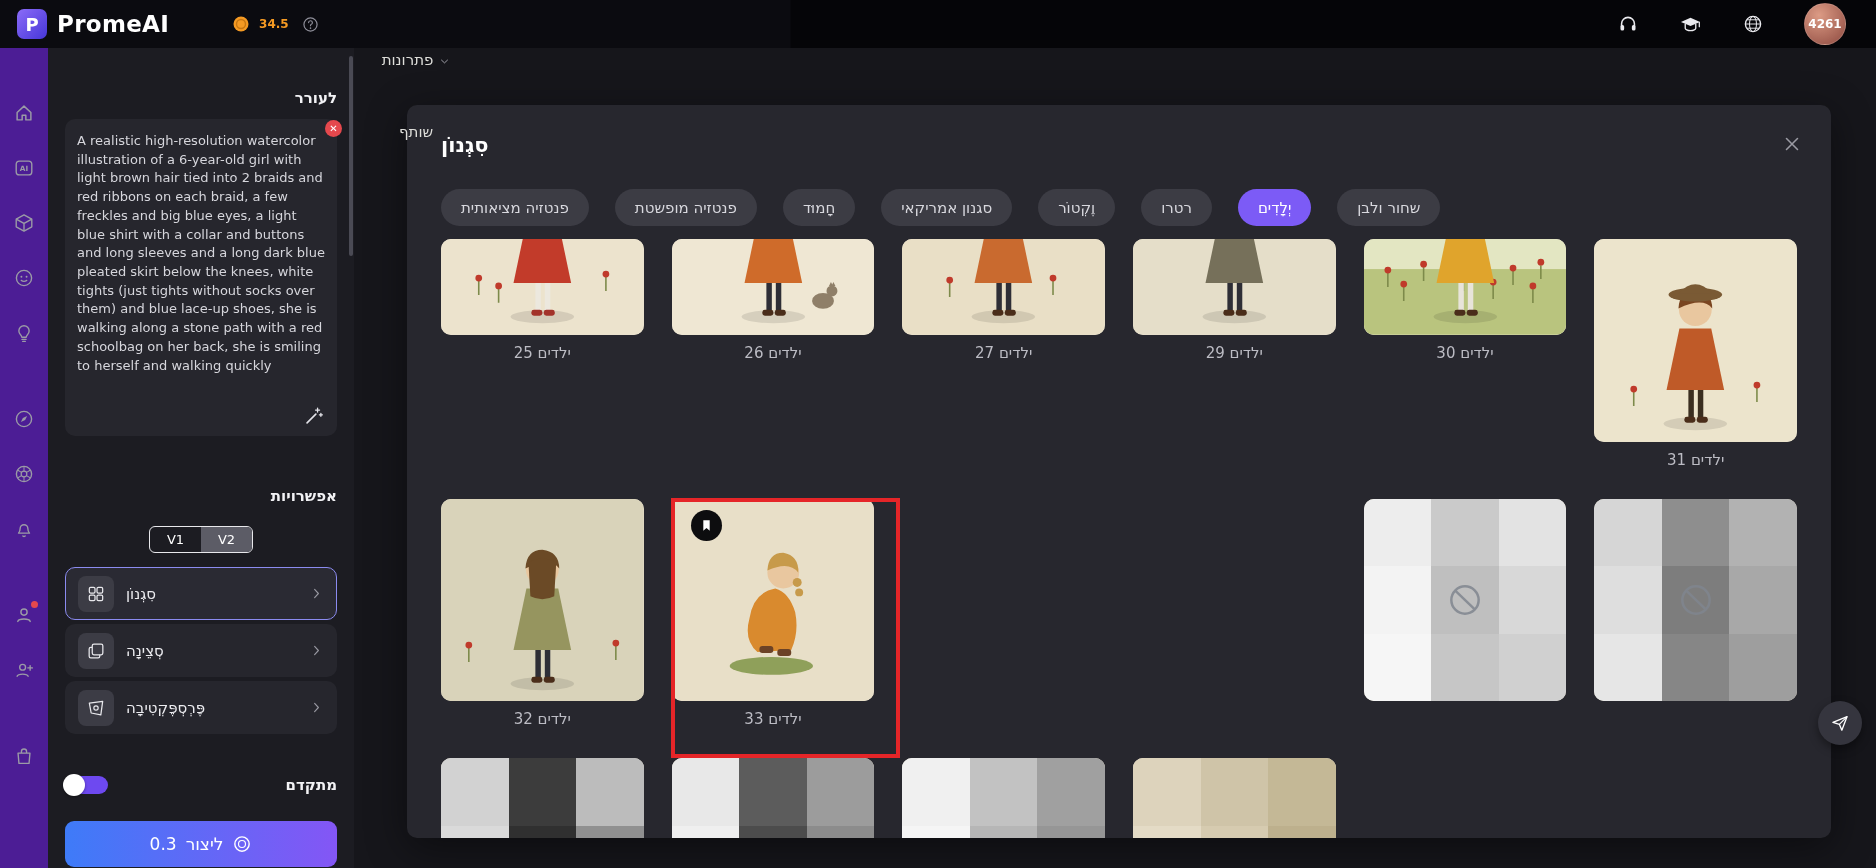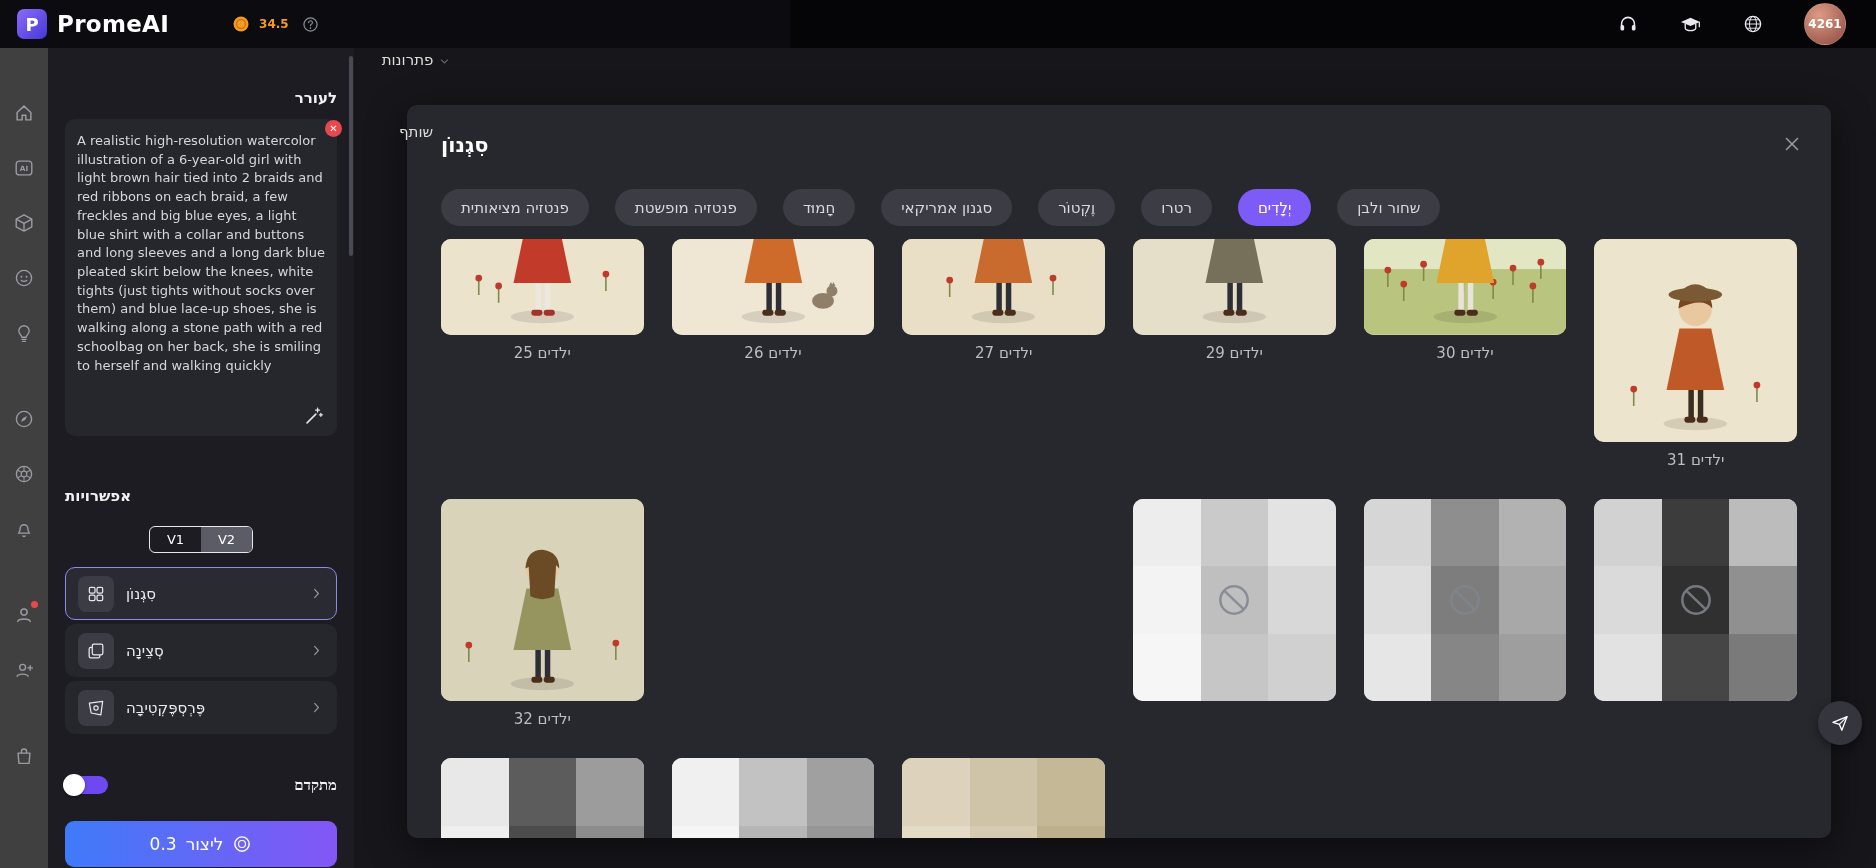--- a/index.html
+++ b/index.html
@@ -38,21 +38,21 @@
     width:42px; height:42px; border-radius:50%;
     background:radial-gradient(circle at 35% 28%, #dc9b85, #8e4a40);
     display:flex; align-items:center; justify-content:center;
     font-size:12px; font-weight:bold; color:#fff; cursor:pointer;
     border:1px solid rgba(255,255,255,.15);
   }
 
   
   .rail {
     position:absolute; top:48px; left:0; width:48px; bottom:0;
-    background:#404040; display:flex; flex-direction:column; align-items:center;
+    background:#4c1d95; display:flex; flex-direction:column; align-items:center;
     padding-top:54px; gap:33px; z-index:20;
   }
   .rail-item { position:relative; color:#9b9ba6; cursor:pointer; }
   .rail-item.gap { margin-top:31px; }
   .rail-dot { position:absolute; top:-3px; right:-3px; width:7px; height:7px; border-radius:50%; background:#e5484d; }
 
   
   .sidebar {
     position:absolute; top:48px; left:48px; width:306px; bottom:0;
     background:#1c1c22; padding:0 17px; z-index:10;
@@ -65,41 +65,41 @@
   }
   .prompt-text {
     direction:ltr; text-align:left; font-size:13px; line-height:1.44;
     color:#d6d6dc; height:100%; overflow:hidden;
   }
   .prompt-close {
     position:absolute; top:1px; right:-5px; width:17px; height:17px; border-radius:50%;
     background:#e5484d; color:#fff; font-size:10px; line-height:17px; text-align:center; cursor:pointer; z-index:2;
   }
   .wand { position:absolute; right:12px; bottom:10px; color:#e4e4ea; cursor:pointer; }
-  .options-title { margin-top:51px; font-size:15px; font-weight:bold; color:#f2f2f5; }
+  .options-title { margin-top:51px; font-size:15px; font-weight:bold; text-align:right; color:#f2f2f5; }
   .v1v2 {
     margin:21px auto 0; width:104px; height:27px; border:1.5px solid #e8e8ec; border-radius:6px;
     display:flex; overflow:hidden;
   }
   .vseg { flex:1; display:flex; align-items:center; justify-content:center; font-size:13px; color:#fff; cursor:pointer; }
   .vseg.sel { background:#5c5c66; }
   .opt-rows { margin-top:14px; display:flex; flex-direction:column; gap:4px; }
   .opt-row {
     height:53px; background:#26262d; border-radius:10px;
     display:flex; align-items:center; padding:0 12px; cursor:pointer; border:1px solid transparent;
   }
   .opt-row.sel { border-color:#8b8bf0; background:#2a2a33; }
   .opt-icon {
     width:36px; height:36px; border-radius:8px; background:#3c3c45; color:#e8e8ec;
     display:flex; align-items:center; justify-content:center; margin-right:12px;
   }
   .opt-label { font-size:15px; color:#ececf0; }
   .opt-chev { margin-left:auto; color:#9a9aa3; }
   .advanced-row { margin-top:42px; display:flex; align-items:center; justify-content:space-between; direction:rtl; }
-  .advanced-label { font-size:15px; font-weight:bold; color:#f2f2f5;font-family:Liberation Serif, serif; }
+  .advanced-label { font-size:15px; font-weight:bold; color:#f2f2f5; }
   .toggle { position:relative; width:43px; height:18px; border-radius:10px; background:#3c3c45; cursor:pointer; }
   .toggle.on { background:#6e49f0; }
   .toggle .knob { position:absolute; left:-2px; top:-2px; width:22px; height:22px; border-radius:50%; background:#fff; box-shadow:0 1px 3px rgba(0,0,0,.4); }
   .create-btn {
     margin-top:27px; height:46px; width:100%; border-radius:9px;
     background:linear-gradient(90deg,#3e7bf8,#8456f5);
     display:flex; direction:rtl; align-items:center; justify-content:center; gap:9px;
     font-size:17px; color:#fff; cursor:pointer;
   }
 
@@ -549,20 +549,42 @@
               <rect x="91" y="179" width="11" height="6" rx="2.5" fill="#4a2d1a"></rect>
               <rect x="103.5" y="179" width="11" height="6" rx="2.5" fill="#4a2d1a"></rect>
               <path d="M86 90 L118 90 L131 152 L73 152 Z" fill="#96955f"></path>
               <circle cx="102" cy="71" r="16.5" fill="#e9c79f"></circle>
               <path d="M85 70 Q86 51 102 51 Q119 53 119 70 Q110 58 85 70Z" fill="#6b4a26"></path>
               <path d="M88 64 Q102 56 116 64 L114 98 Q102 104 90 98 Z" fill="#6b4a26"></path>
             </svg>
           </div>
           <div class="card-label">ילדים 32</div>
         </div>
+        <div class="card">
+          <div class="img-box">
+            <svg class="art" viewBox="0 0 204 204" preserveAspectRatio="xMidYMid meet">
+              <rect width="204" height="204" fill="#e8dfc8"></rect>
+              <ellipse cx="100" cy="168" rx="42" ry="9" fill="#8fa05a"></ellipse>
+              <path d="M78 120 Q82 94 104 90 Q118 94 124 114 Q128 134 120 152 L86 154 Q72 142 78 120Z" fill="#d98a2e"></path>
+              <rect x="88" y="148" width="14" height="7" rx="3" fill="#6b4226"></rect>
+              <rect x="106" y="151" width="14" height="7" rx="3" fill="#6b4226"></rect>
+              <circle cx="112" cy="74" r="16" fill="#e9c79f"></circle>
+              <path d="M96 72 Q97 54 112 54 Q128 57 127 74 Q118 62 96 72Z" fill="#c79a4a"></path>
+              <circle cx="126" cy="84" r="4.5" fill="#c79a4a"></circle>
+              <circle cx="128" cy="94" r="4" fill="#c79a4a"></circle>
+            </svg>
+            <div class="bookmark">
+              <svg viewBox="0 0 24 24" width="17" height="17" aria-hidden="true">
+                <path d="M7.5 4.5 H16.5 V19.5 L12 15.6 L7.5 19.5 Z" fill="currentColor"></path>
+              </svg>
+            </div>
+          </div>
+          <div class="highlight"></div>
+          <div class="card-label">ילדים 33</div>
+        </div>
         <div class="card"></div>
         <div class="card"></div>
         <div class="card">
           <div class="img-box">
             <div class="ph-grid">
               <div style="background:#ededed"></div>
               <div style="background:#cacaca"></div>
               <div style="background:#e3e3e3"></div>
               <div style="background:#f3f3f3"></div>
               <div style="background:#bfbfbf"></div>

